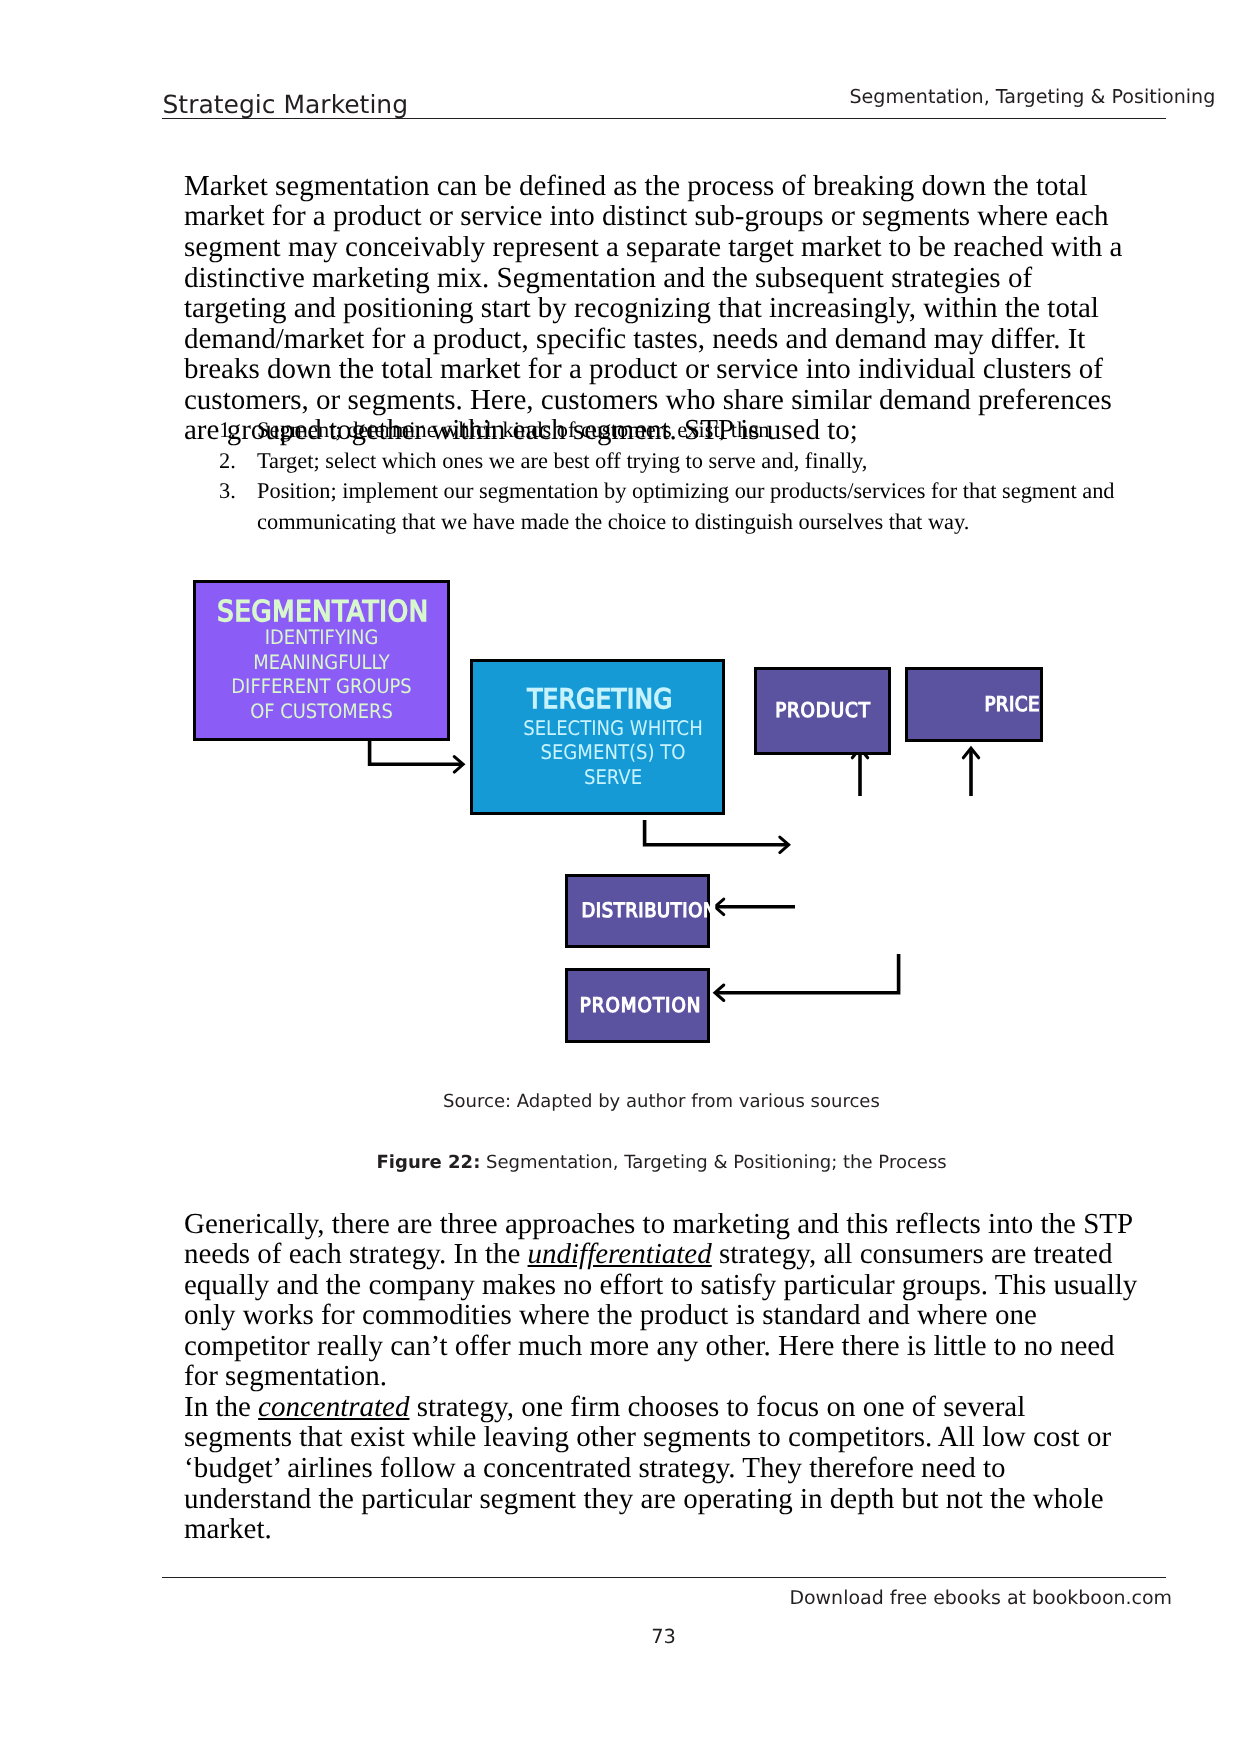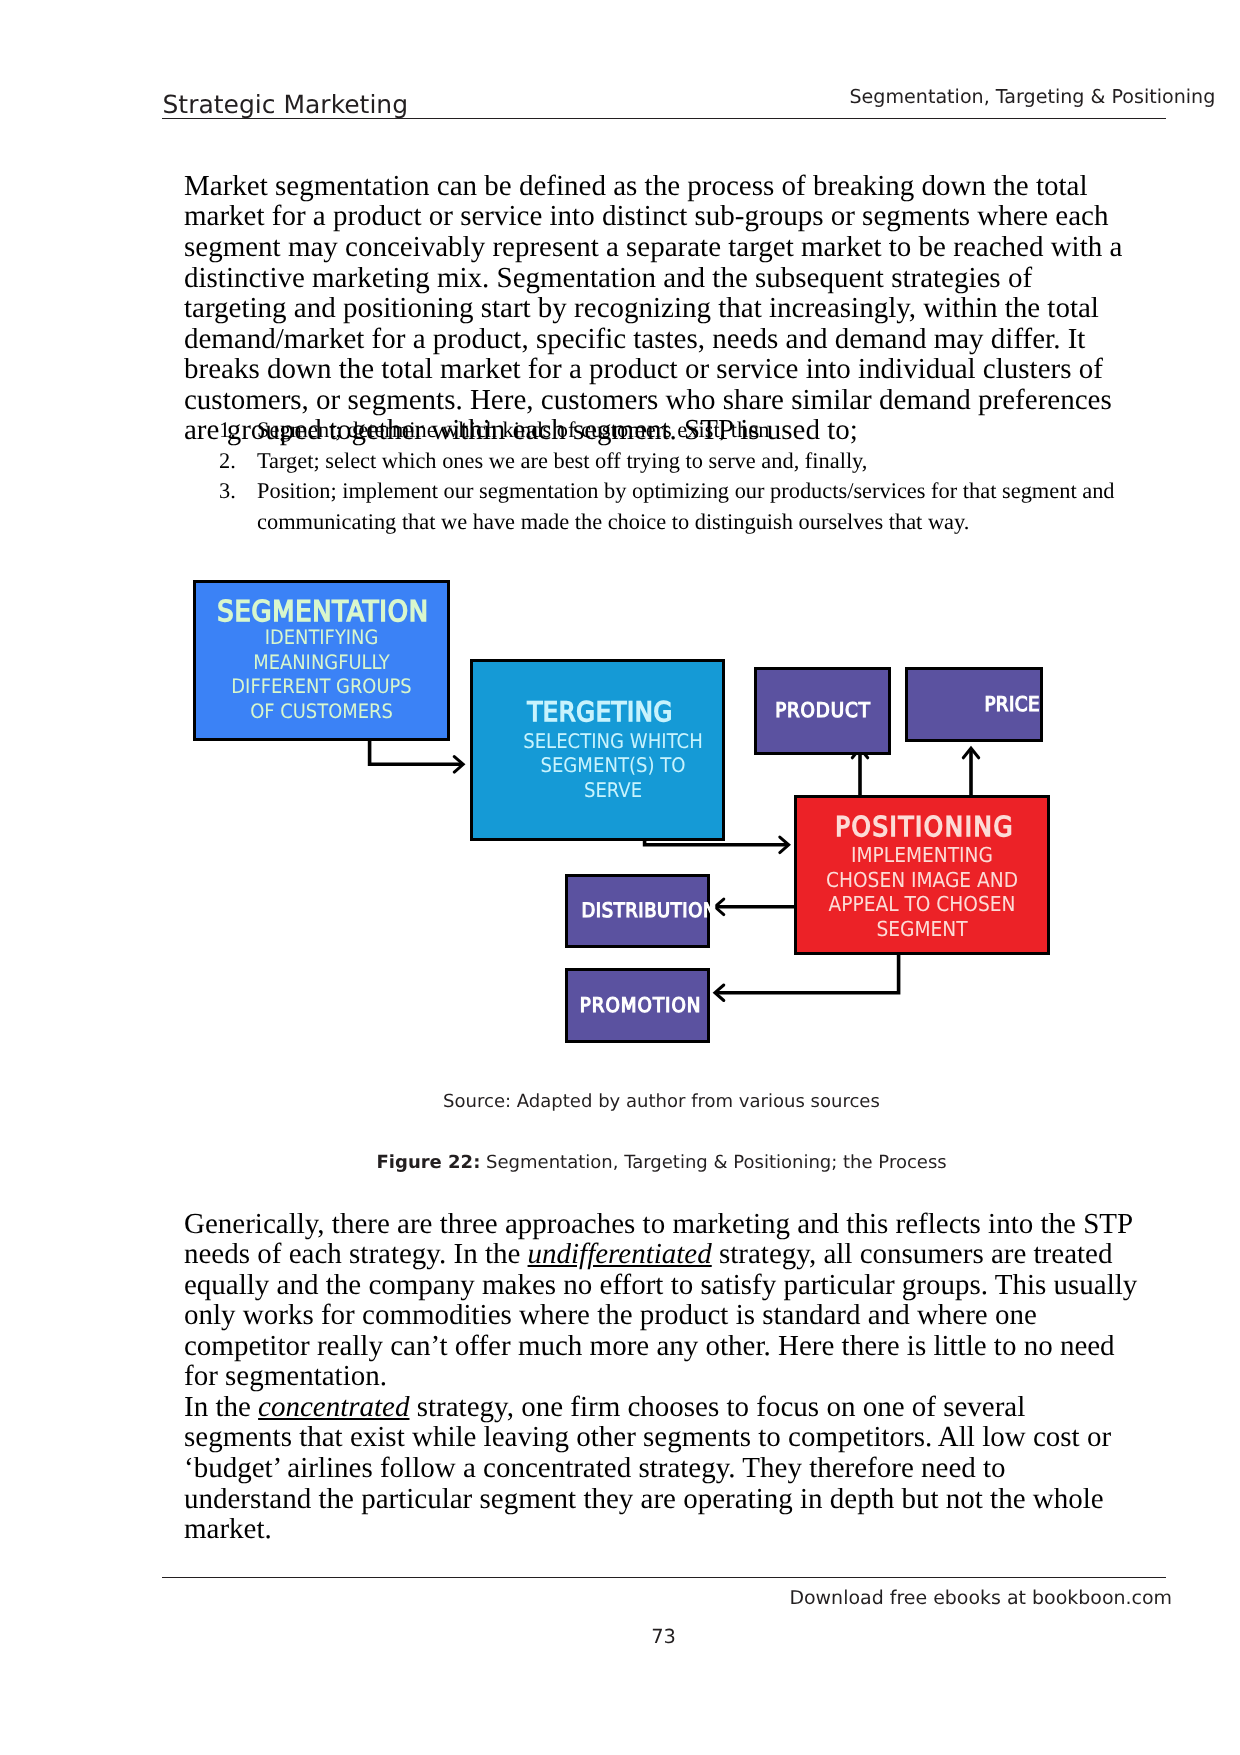--- a/index.html
+++ b/index.html
@@ -31,21 +31,21 @@
 
   
   #diagram{position:absolute;left:0;top:0;width:1240px;height:1755px;}
   .bx{position:absolute;border:3.4px solid #000;box-sizing:border-box;
       display:flex;flex-direction:column;align-items:center;justify-content:center;
       font-family:"DejaVu Sans Condensed","DejaVu Sans",sans-serif;text-align:center;}
   .bx .t{font-weight:normal;line-height:1.15;transform:translateZ(0);}
   .bx .s{font-size:20px;line-height:24.6px;transform:translateZ(0);}
 
   #box-seg{left:193px;top:580px;width:257px;height:161px;background:#4FA847;color:#d8f7cd;padding-bottom:2px;}
-  #box-tar{left:470px;top:659px;width:255px;height:182px;background:#159AD6;color:#c8f3fd;padding-top:0;}
+  #box-tar{left:470px;top:659px;width:255px;height:156px;background:#159AD6;color:#c8f3fd;padding-top:0;}
   #box-pos{left:794px;top:795px;width:256px;height:160px;background:#EC2227;color:#fcdcd7;padding-top:3px;}
   #box-prod{left:754px;top:667px;width:137px;height:88px;background:#5B52A0;color:#fff;}
   #box-price{left:905px;top:667px;width:138px;height:75px;background:#5B52A0;color:#fff;}
   #box-dist{left:565px;top:874px;width:145px;height:74px;background:#5B52A0;color:#fff;padding-left:23px;}
   #box-promo{left:565px;top:968px;width:145px;height:75px;background:#5B52A0;color:#fff;}
 
   #box-seg   .t{font-size:28.6px;margin-bottom:-1.5px;letter-spacing:0.8px;text-indent:3.2px;-webkit-text-stroke:1.55px #d8f7cd;}
   #box-tar   .t{font-size:26.8px;letter-spacing:0.72px;text-indent:5.4px;-webkit-text-stroke:1.5px #c8f3fd;}
   #box-pos   .t{font-size:27.2px;letter-spacing:1.64px;text-indent:5.2px;-webkit-text-stroke:1.5px #fcdcd7;}
   #box-prod  .t{font-size:20.3px;letter-spacing:0.9px;text-indent:0.9px;-webkit-text-stroke:1.15px #fff;}
@@ -108,42 +108,35 @@
         <path d="M963.3 757.8 L971 748.2 L978.7 757.8" stroke-width="3.0" stroke-linejoin="miter" stroke-linecap="round"></path>
 
         <path d="M795 906.8 H716.5"></path>
         <path d="M723.8 899.1 L714.9 906.8 L723.8 914.6" stroke-width="3.0" stroke-linejoin="miter" stroke-linecap="round"></path>
 
         <path d="M898.6 954 V992.7 H716.5"></path>
         <path d="M723.8 985.0 L714.9 992.7 L723.8 1000.5" stroke-width="3.0" stroke-linejoin="miter" stroke-linecap="round"></path>
       </g>
     </svg>
 
-    <div class="bx" id="box-seg" style="background-color: #3b82f6; color: rgb(216, 247, 205); border-color: rgb(0, 0, 0);">
+    <div class="bx" id="box-seg" style="background-color: #8b5cf6; color: rgb(216, 247, 205); border-color: rgb(0, 0, 0);">
       <div class="t">SEGMENTATION</div>
       <div class="s">IDENTIFYING</div>
       <div class="s">MEANINGFULLY</div>
       <div class="s">DIFFERENT GROUPS</div>
       <div class="s">OF CUSTOMERS</div>
     </div>
 
     <div class="bx" id="box-tar" style="background-color: rgb(21, 154, 214); color: rgb(200, 243, 253); border-color: rgb(0, 0, 0);">
       <div class="t">TERGETING</div>
       <div class="s">SELECTING WHITCH</div>
       <div class="s">SEGMENT(S) TO</div>
       <div class="s">SERVE</div>
     </div>
 
-    <div class="bx" id="box-pos" style="background-color: rgb(236, 34, 39); color: rgb(252, 220, 215); border-color: rgb(0, 0, 0);">
-      <div class="t">POSITIONING</div>
-      <div class="s">IMPLEMENTING</div>
-      <div class="s">CHOSEN IMAGE AND</div>
-      <div class="s">APPEAL TO CHOSEN</div>
-      <div class="s">SEGMENT</div>
-    </div>
 
     <div class="bx" id="box-prod" style="background-color: rgb(91, 82, 160); color: rgb(255, 255, 255); border-color: rgb(0, 0, 0);">
       <div class="t">PRODUCT</div>
     </div>
     <div class="bx" id="box-price" style="background-color: rgb(91, 82, 160); color: rgb(255, 255, 255); border-color: rgb(0, 0, 0); align-items: flex-end;">
       <div class="t">PRICE</div>
     </div>
     <div class="bx" id="box-dist" style="background-color: rgb(91, 82, 160); color: rgb(255, 255, 255); border-color: rgb(0, 0, 0);">
       <div class="t">DISTRIBUTION</div>
     </div>

